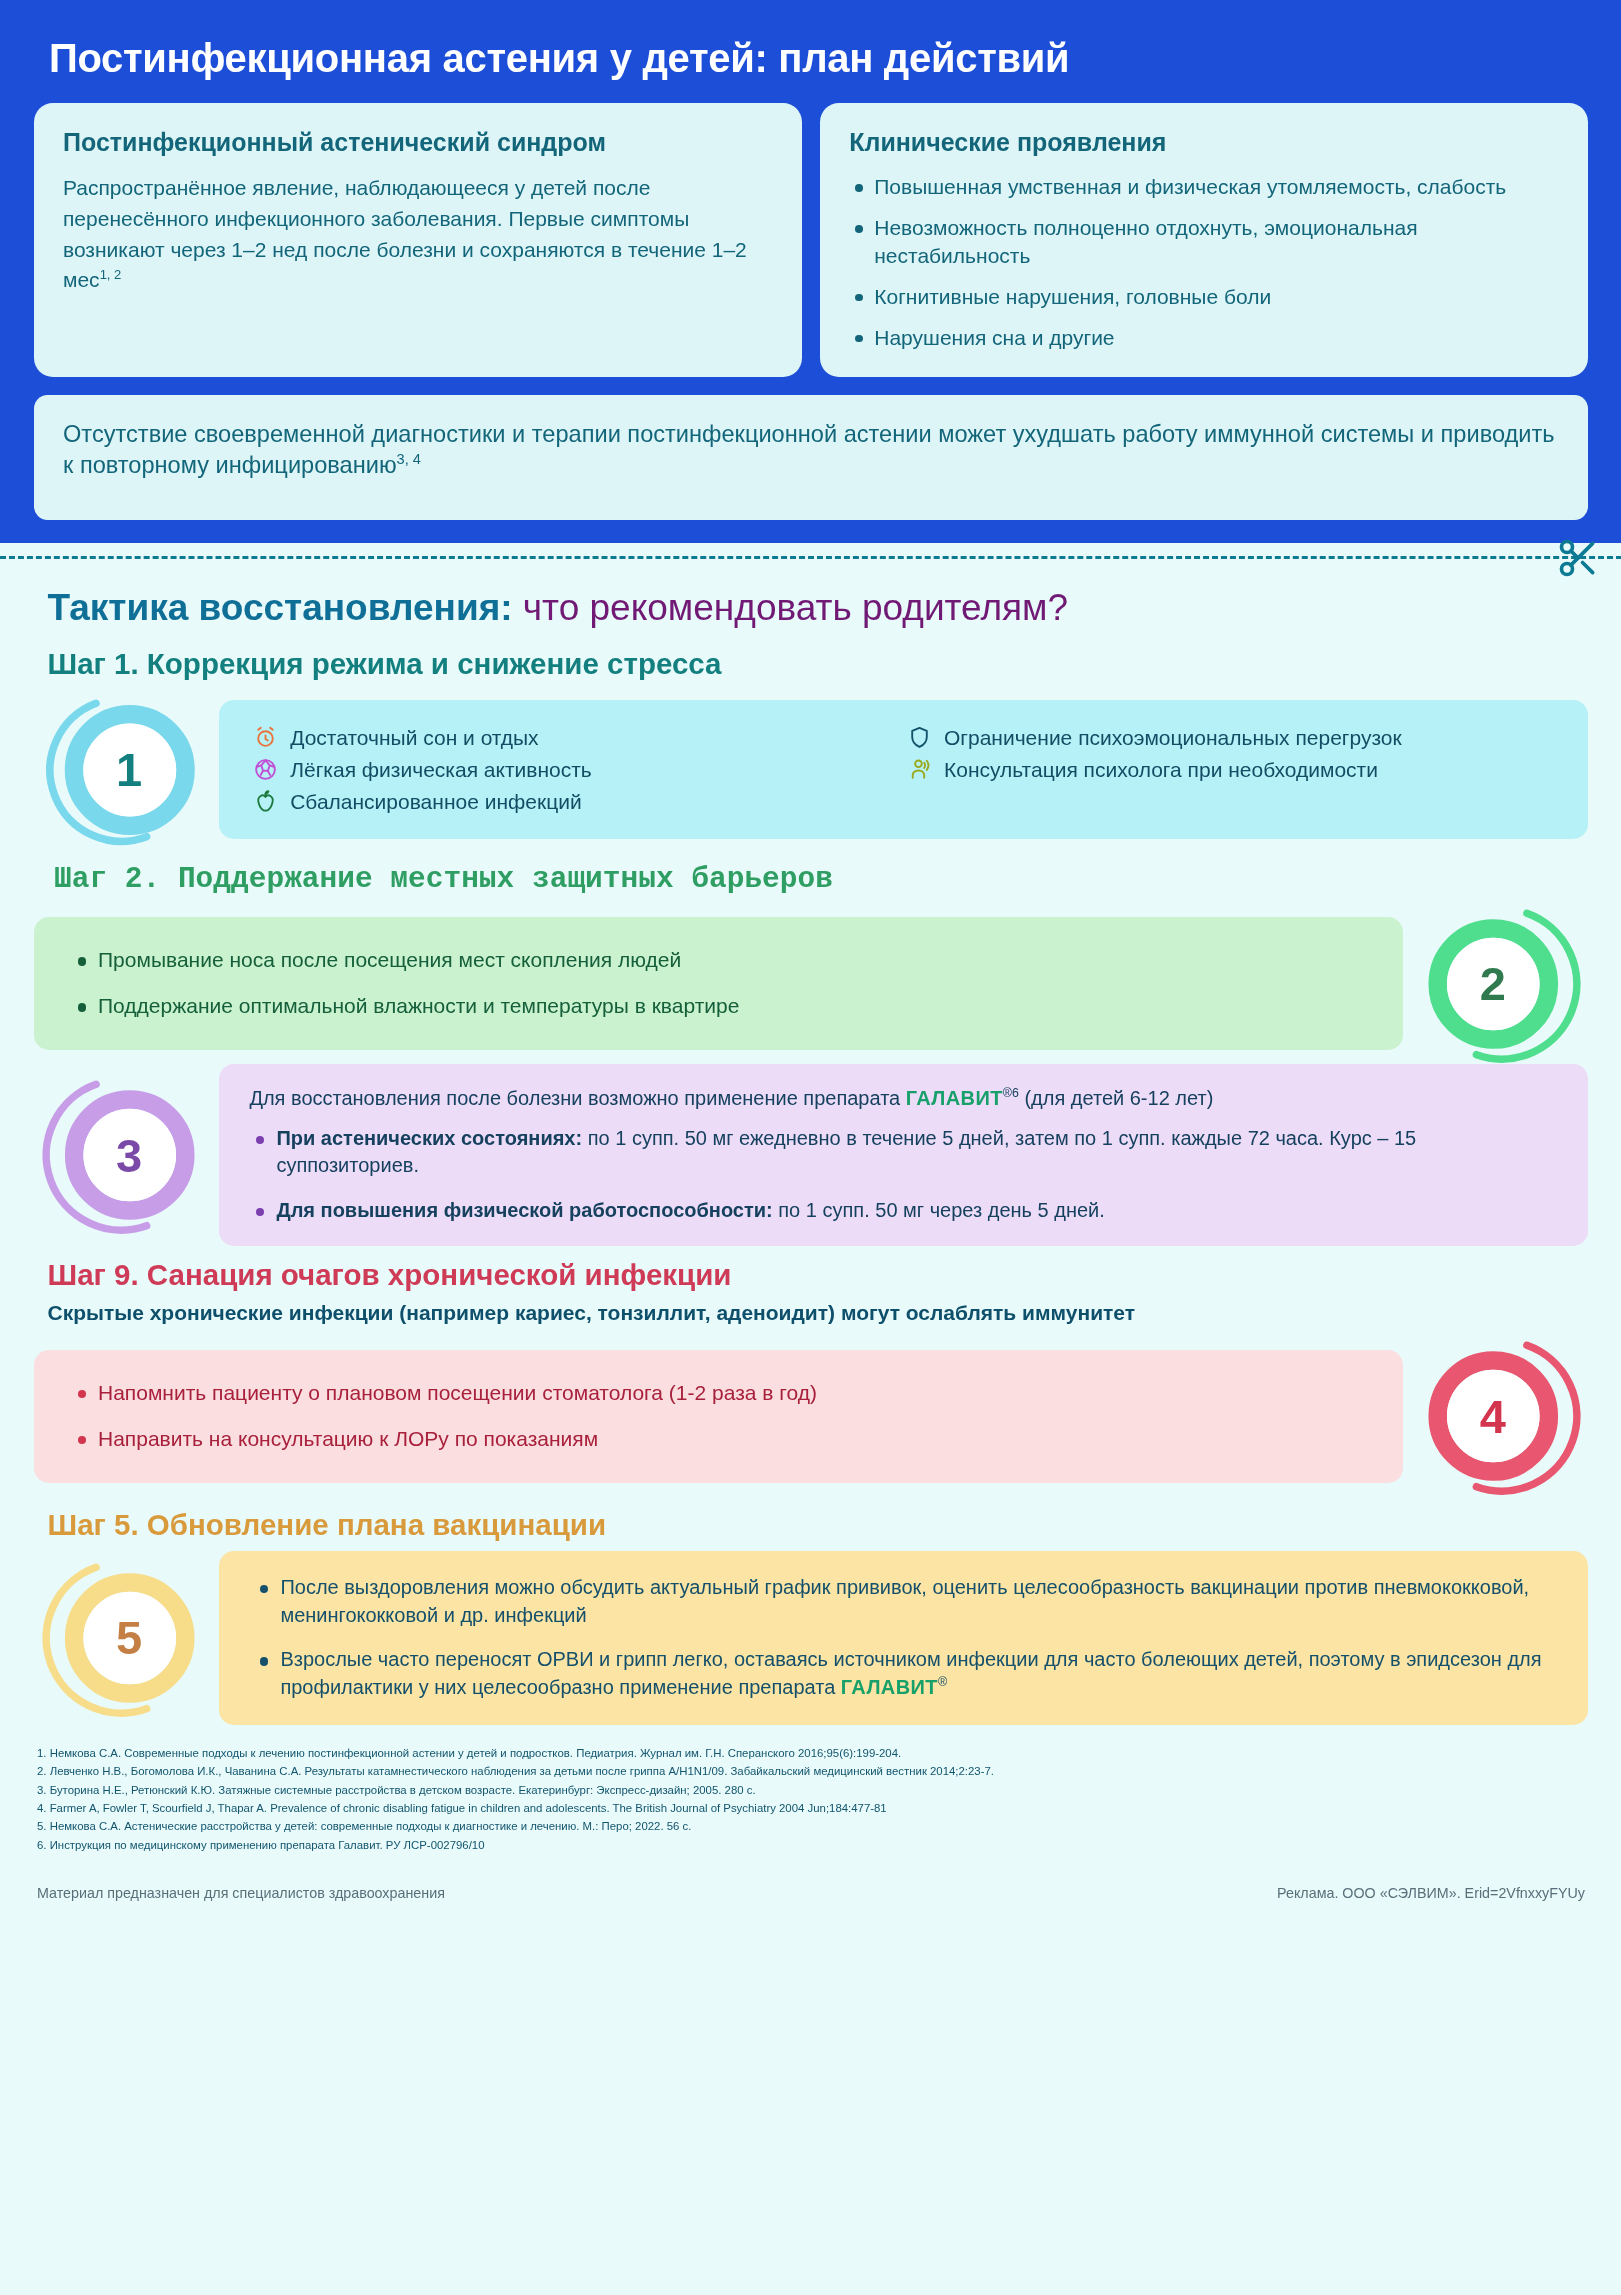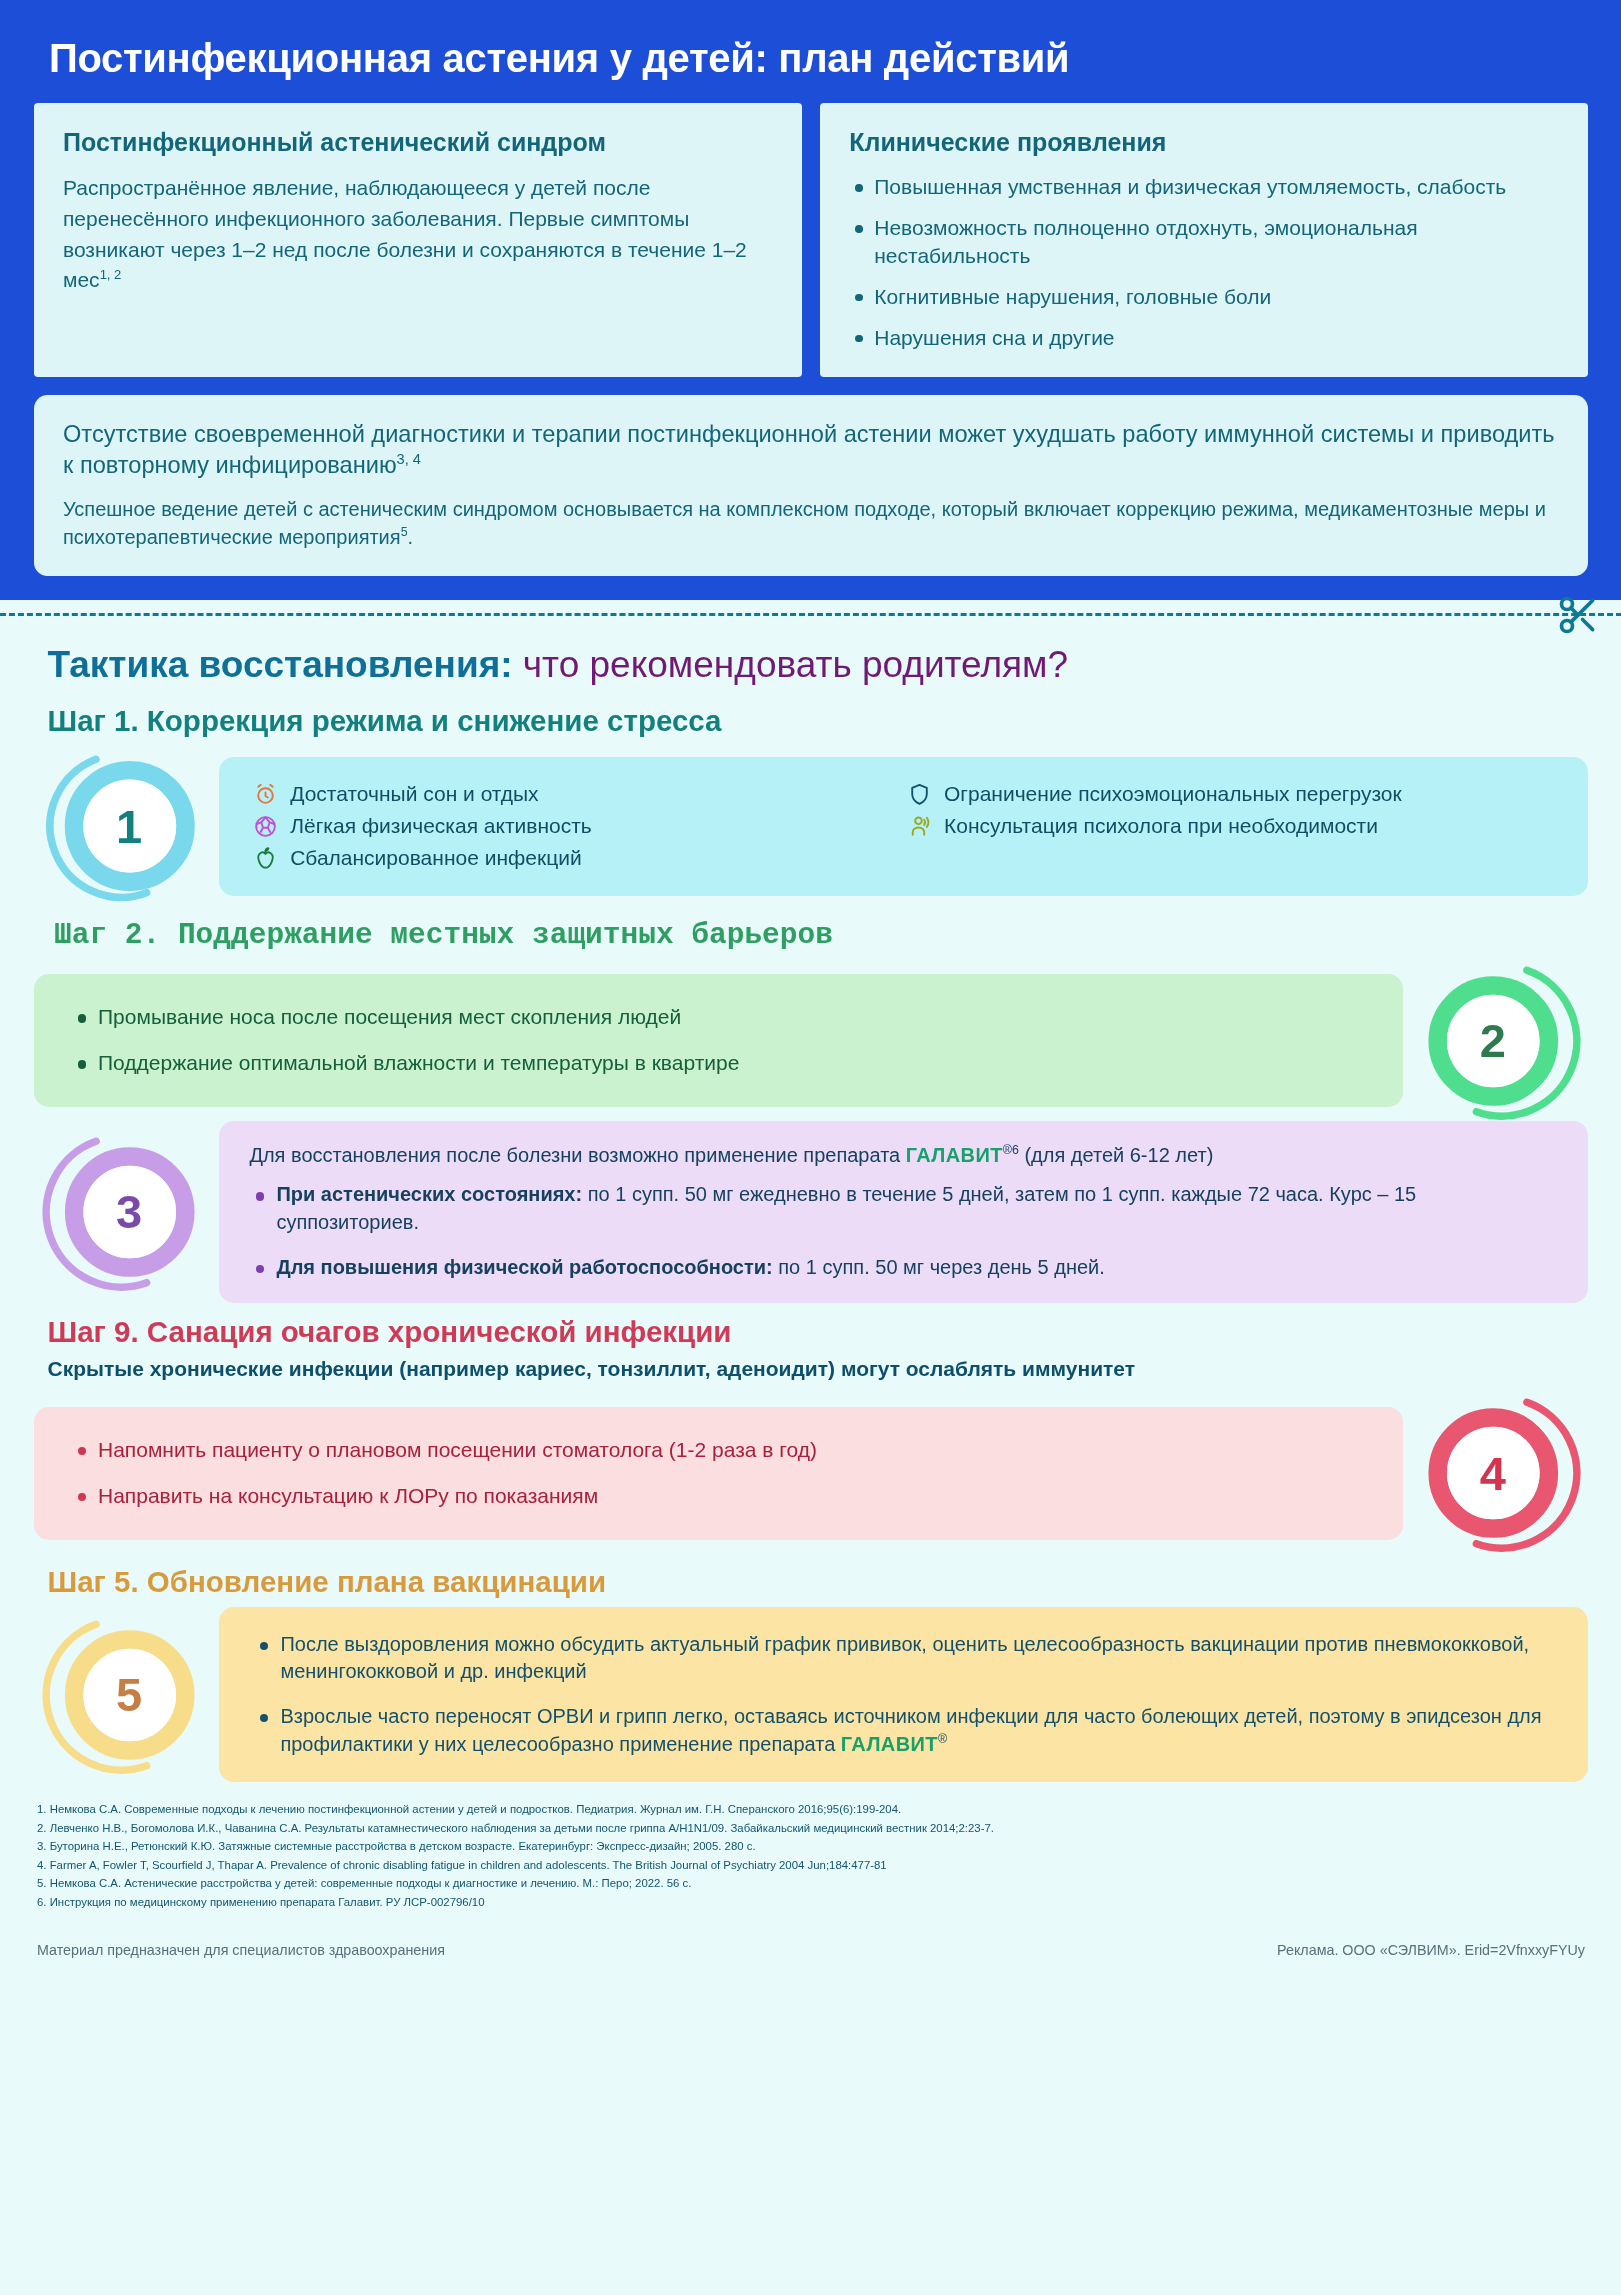--- a/index.html
+++ b/index.html
@@ -18,21 +18,21 @@
   .main-title {
     color: #ffffff;
     font-size: 40px;
     font-weight: bold;
     letter-spacing: -0.3px;
     padding: 6.7px 0 22px 15px;
   }
   .card-row { display: flex; gap: 18.5px; }
   .info-card {
     background: #ddf5f7;
-    border-radius: 4px;
+    border-radius: 19px;
     padding: 23.6px 29px 25px 29px;
     flex: 1;
   }
   .card-title {
     color: #13657a;
     font-size: 25px;
     font-weight: bold;
     line-height: 1.28;
     margin-bottom: 15px;
   }
@@ -248,21 +248,20 @@
         <li>Повышенная умственная и физическая утомляемость, слабость</li>
         <li>Невозможность полноценно отдохнуть, эмоциональная нестабильность</li>
         <li>Когнитивные нарушения, головные боли</li>
         <li>Нарушения сна и другие</li>
       </ul>
     </div>
   </div>
 
   <div class="alert-card">
     <div class="alert-head"><span>Отсутствие своевременной диагностики и терапии постинфекционной астении может ухудшать работу иммунной системы и приводить к повторному инфицированию</span><sup>3, 4</sup></div>
-    <div class="alert-sub"><span>Успешное ведение детей с астеническим синдромом основывается на комплексном подходе, который включает коррекцию режима, медикаментозные меры и психотерапевтические мероприятия</span><sup>5</sup><span>.</span></div>
   </div>
 </div>
 
 <div class="cut-line">
   <div class="dashes"></div>
   <svg class="scissors" viewBox="0 0 24 24" fill="none" stroke="#0d7a94" stroke-width="2" stroke-linecap="round">
     <circle cx="6" cy="6" r="3"></circle>
       <circle cx="6" cy="18" r="3"></circle>
     <line x1="20" y1="4" x2="8.12" y2="15.88"></line>
       <line x1="14.47" y1="14.48" x2="20" y2="20"></line>

